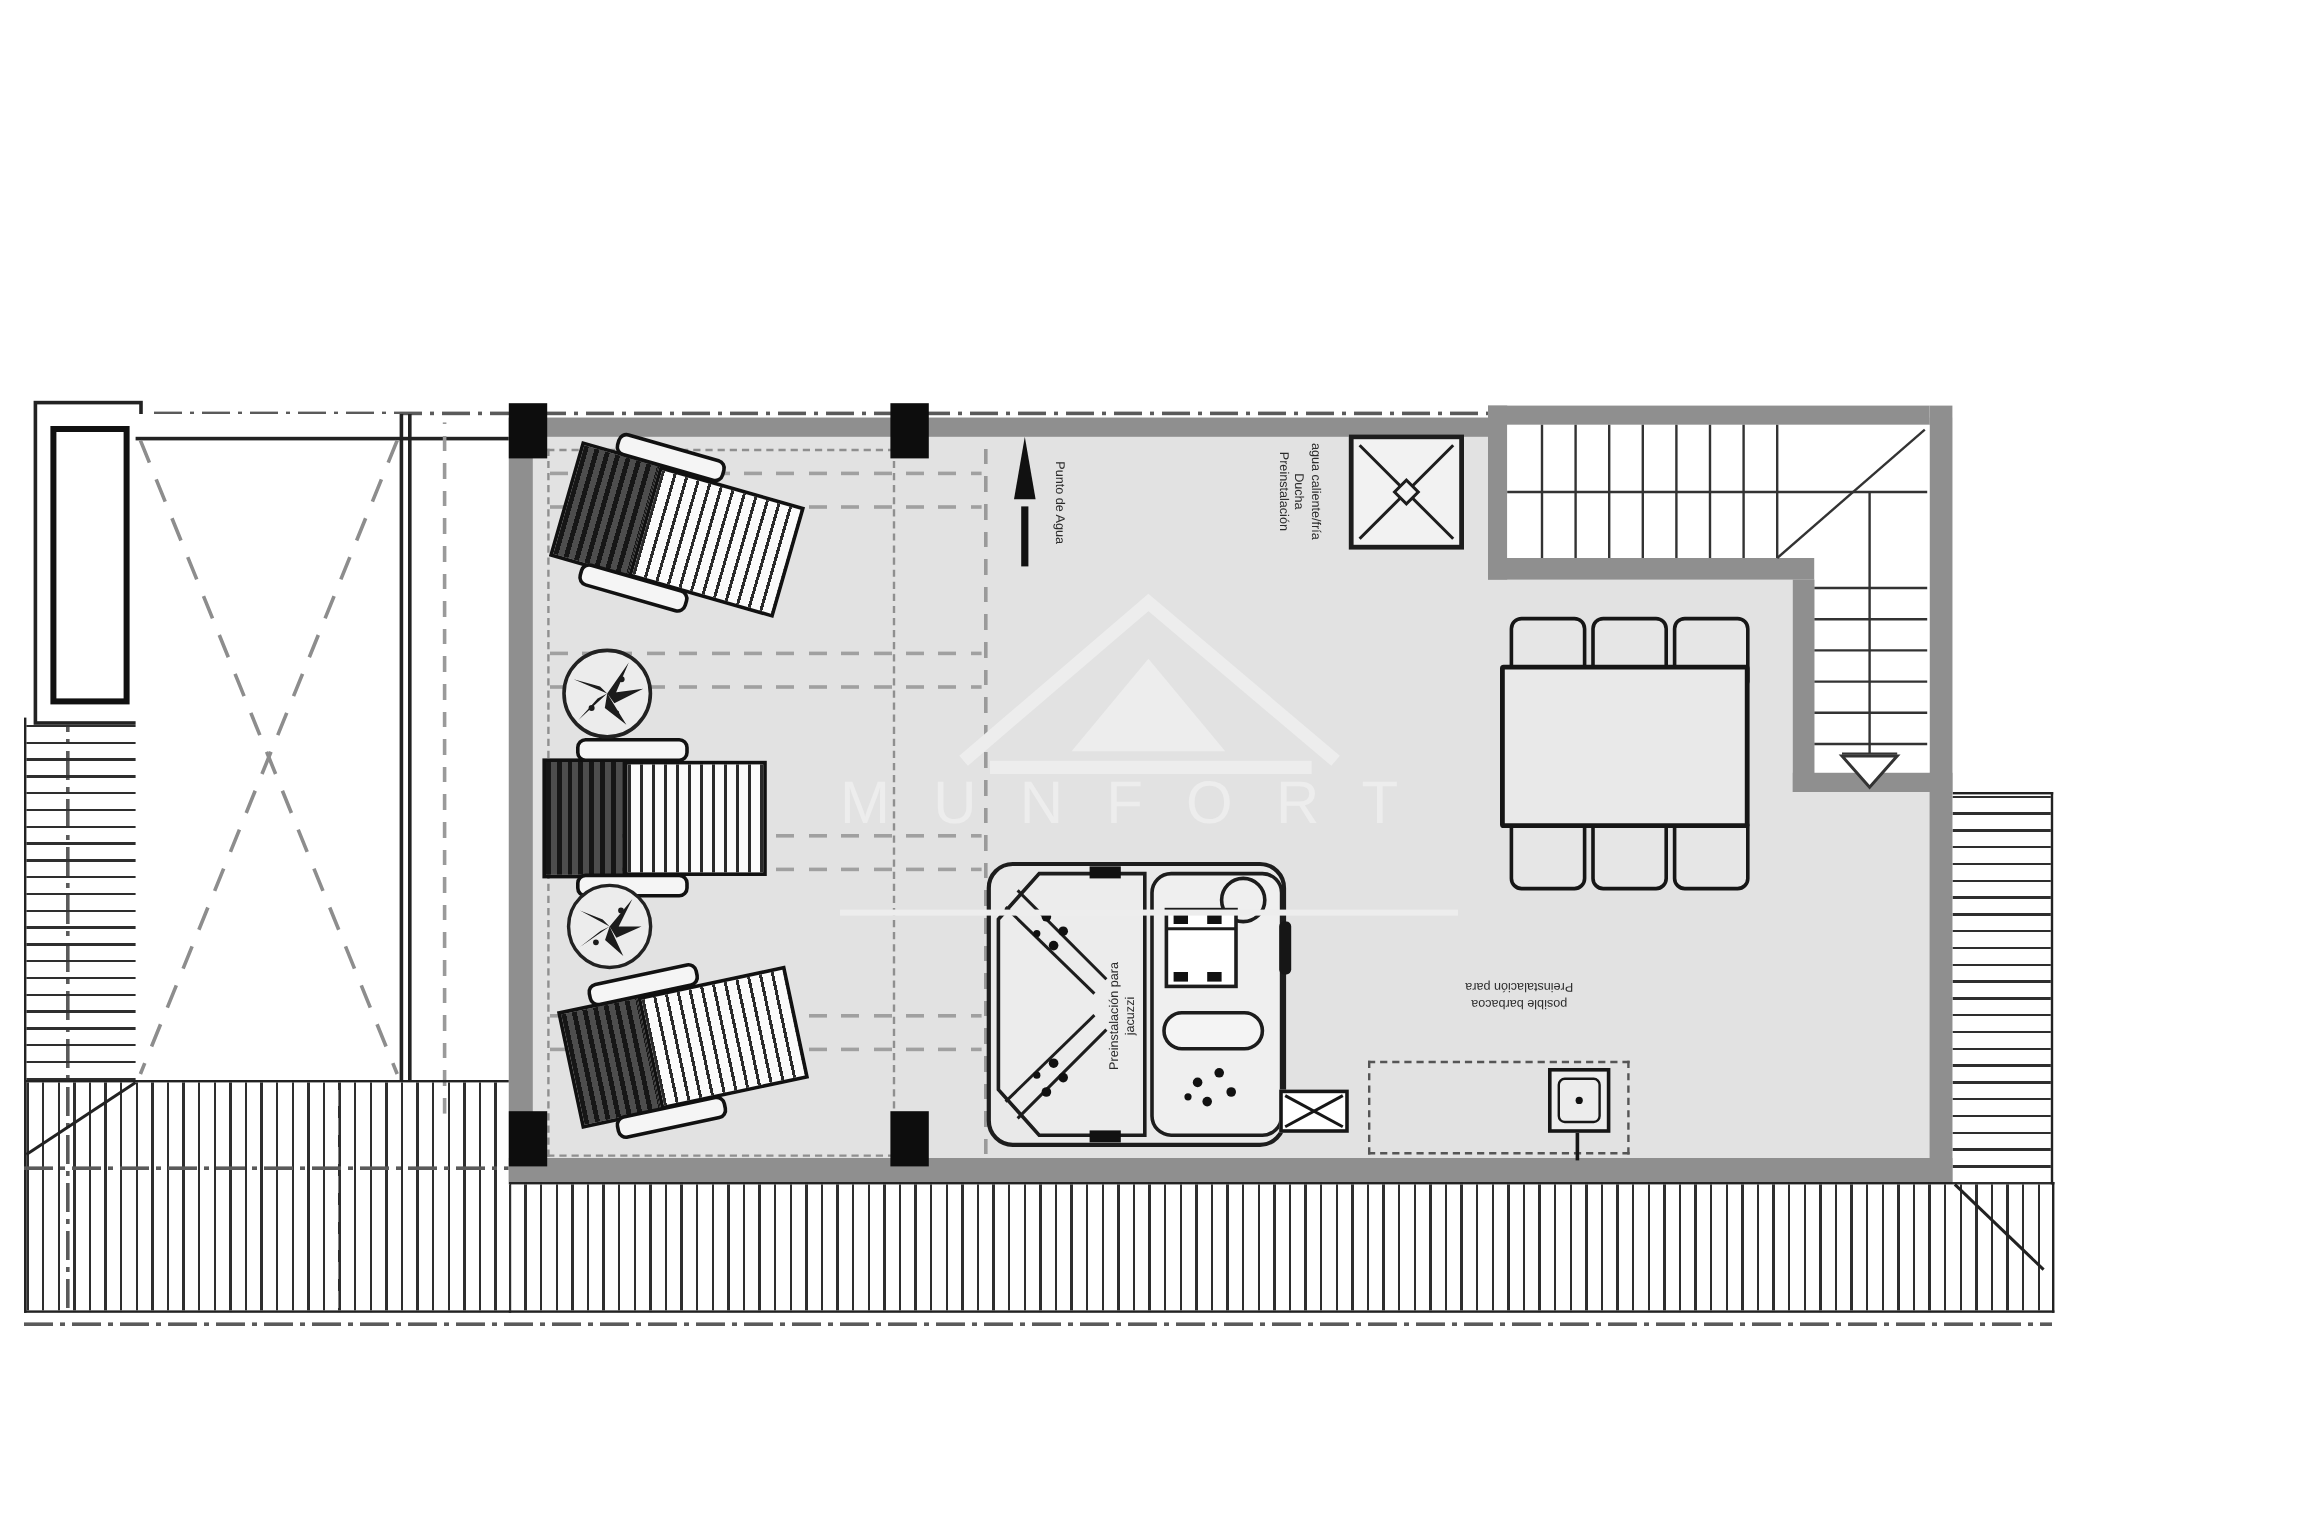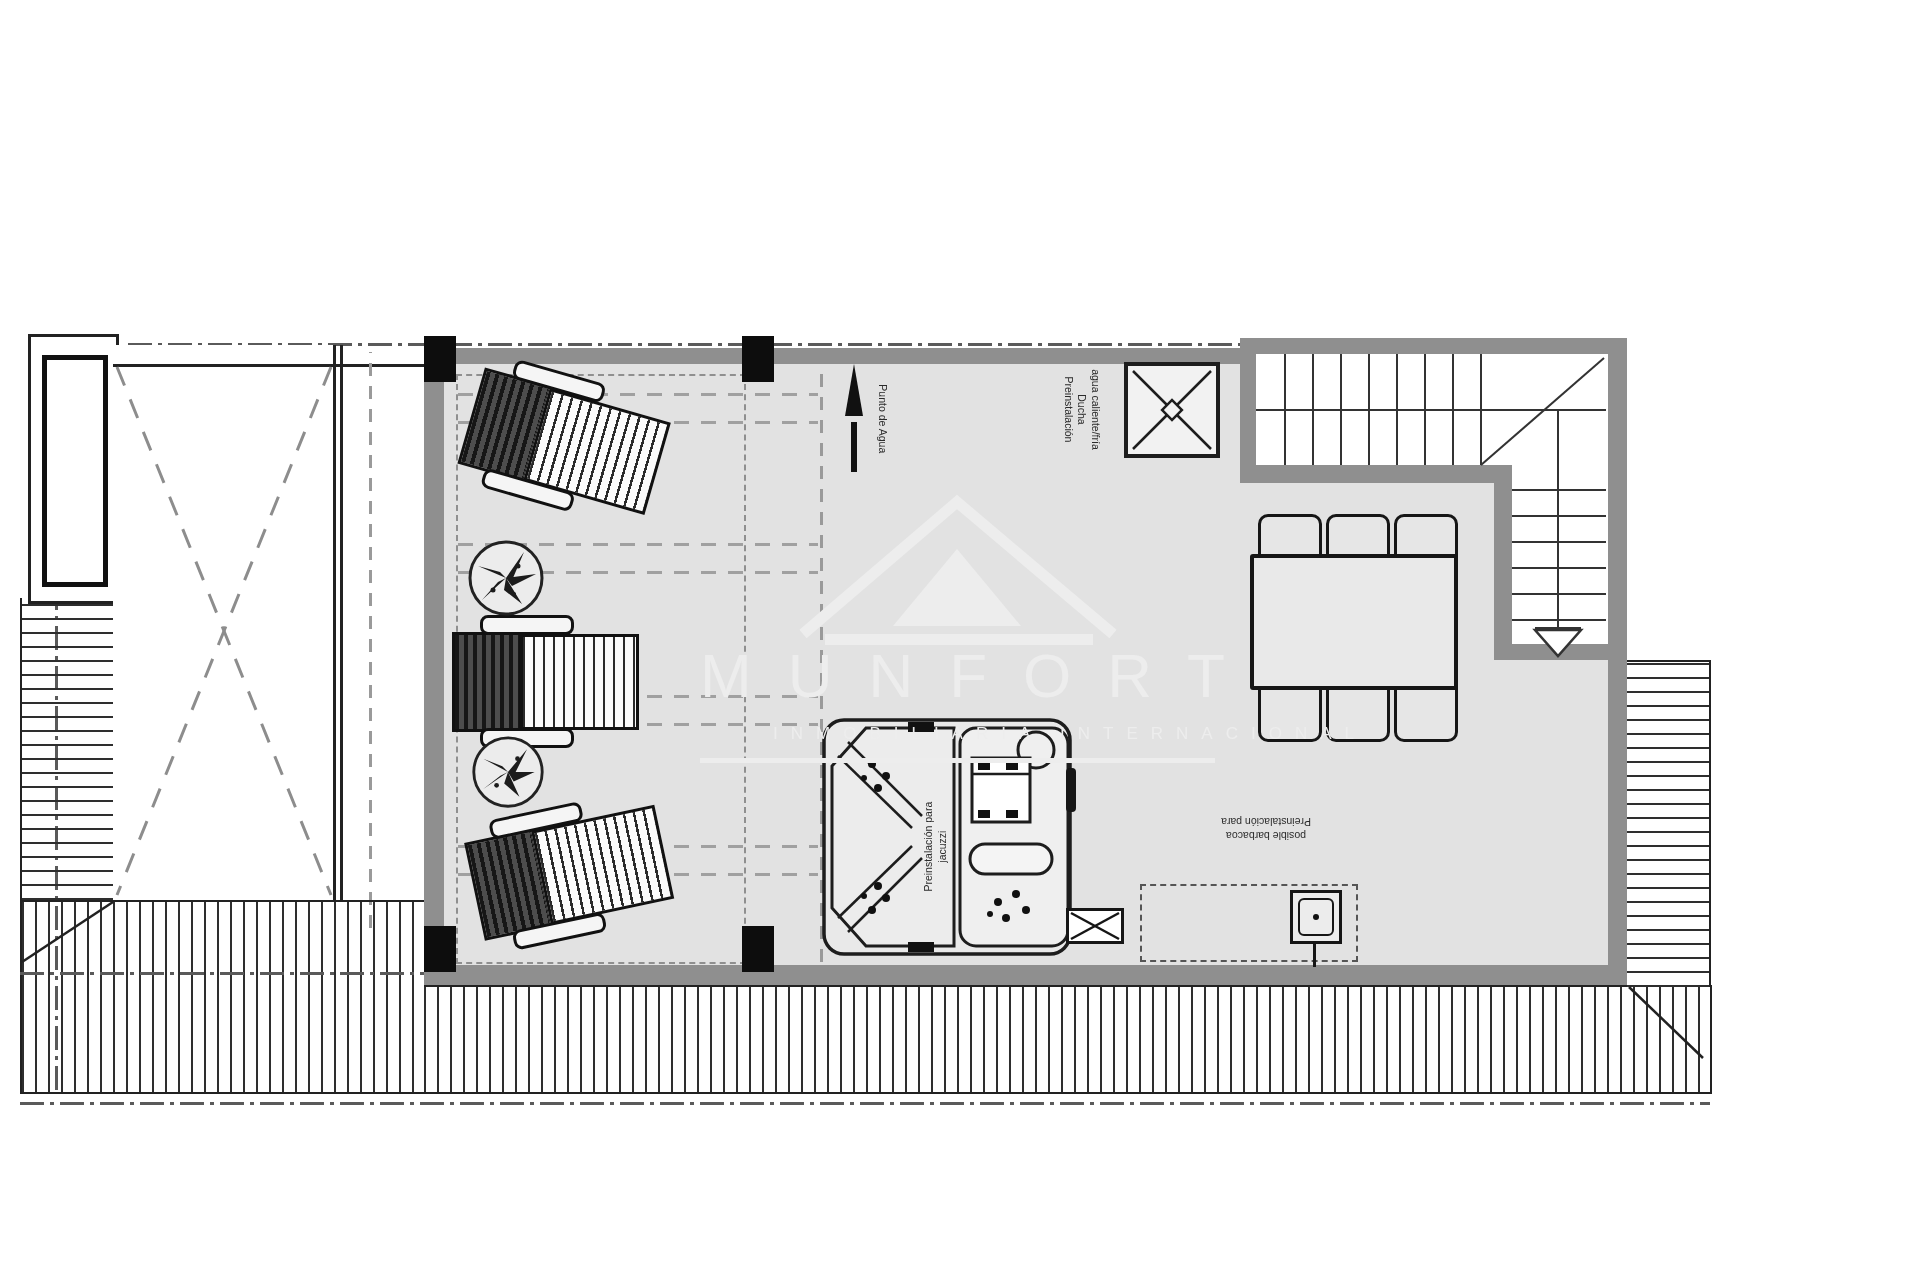--- a/index.html
+++ b/index.html
@@ -25,21 +25,21 @@
   .lounger .seat{position:absolute;left:68px;top:2px;width:120px;height:90px;border:3px solid #111;
       background:#fbfbfb repeating-linear-gradient(90deg,#2a2a2a 0 2.5px,transparent 2.5px 10px);}
   .lounger .bar-t{position:absolute;left:28px;top:-17px;width:88px;height:14px;border:3px solid #111;border-radius:8px;background:#f5f5f5;}
   .lounger .bar-b{position:absolute;left:28px;top:96px;width:88px;height:14px;border:3px solid #111;border-radius:8px;background:#f5f5f5;}
   
   .chair{position:absolute;width:58px;height:52px;border:3px solid #161616;border-radius:10px 10px 4px 4px;background:#e6e6e6;z-index:5;}
   .chair.flip{transform:rotate(180deg);}
   .table{position:absolute;border:4px solid #161616;background:#e9e9e9;border-radius:3px;z-index:6;}
   
   .wm{z-index:60;pointer-events:none;color:#ededed;}
-  .wm-title{font-size:62px;font-weight:400;letter-spacing:36px;text-align:left;}
+  .wm-title{font-size:50px;font-weight:400;letter-spacing:36px;text-align:left;}
   .wm-sub{font-size:17px;font-weight:400;letter-spacing:13px;text-align:center;}
   svg{display:block;}
 </style>
 </head>
 <body>
 
 <div id="canvas">
 
   <div class="abs dashdot-h" style="left:128px;top:343px;width:1112px;"></div>
   <div class="abs dashdot-h" style="left:20px;top:1102px;width:1690px;"></div>
@@ -239,16 +239,15 @@
     <div>posible barbacoa</div>
     <div>Preinstalación para</div>
   </div>
 
   <svg class="abs wm" style="left:795px;top:494px;" width="330" height="152" viewBox="0 0 330 152">
     <path d="M8,140 L162,8 L318,140" fill="none" stroke="#ededed" stroke-width="11"></path>
     <polygon points="162,55 98,132 226,132" fill="#ededed"></polygon>
     <rect x="30" y="140" width="268" height="11" fill="#ededed"></rect>
   </svg>
   <div class="abs wm wm-title" style="left:700px;top:640px;width:580px;">MUNFORT</div>
-  <div class="abs wm wm-sub" style="left:725px;top:724px;width:690px;">INMOBILIARIA INTERNACIONAL</div>
   <div class="abs wm" style="left:700px;top:758px;width:515px;height:5px;background:#ededed;"></div>
 
 </div>
 
 </body></html>

